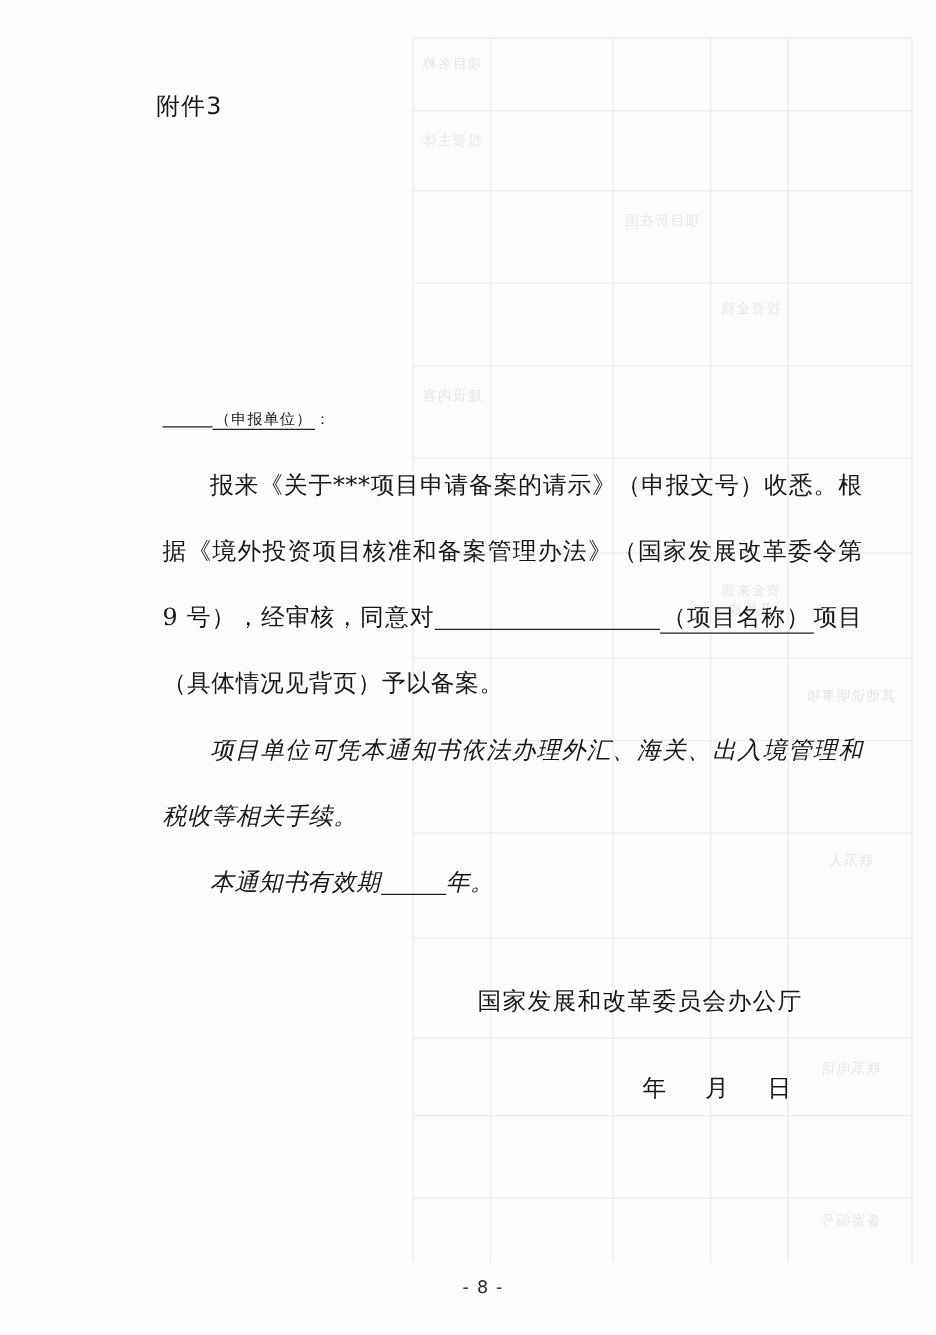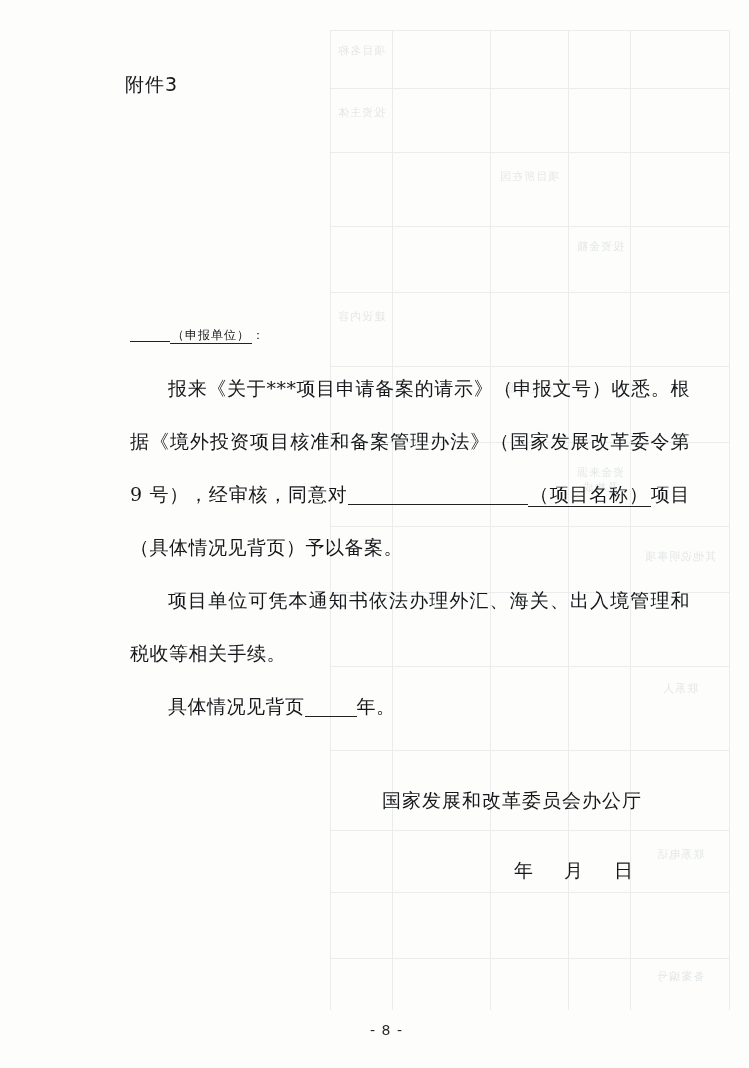--- a/index.html
+++ b/index.html
@@ -129,21 +129,21 @@
     left: 118px;
     top: 362px;
     width: 560px;
     font-size: 19px;
     line-height: 53px;
     letter-spacing: 0.5px;
     color: #15171a;
     text-align: justify;
   }
   .para { text-indent: 38px; margin: 0; }
-  .para + .para { margin-top: 0; }
+  .para + .para { margin-top: 0; font-style: italic; }
   .fill-long {
     display: inline-block;
     width: 180px;
     border-bottom: 1.4px solid #222;
     height: 20px;
     vertical-align: -4px;
   }
   .fill-short {
     display: inline-block;
     width: 52px;
@@ -226,21 +226,21 @@
 
 
 
   <div class="addressee">
     <span class="blank-lead"></span><span class="u-line">（申报单位）</span><span>：</span>
   </div>
 
   <div class="body-block">
     <p class="para"><span>报来《关于***项目申请备案的请示》（申报文号）收悉。根据《境外投资项目核准和备案管理办法》（国家发展改革委令第 9 号），经审核，同意对</span><span class="fill-long"></span><span class="u-line">（项目名称）</span><span>项目（具体情况见背页）予以备案。</span></p>
     <p class="para"><span>项目单位可凭本通知书依法办理外汇、海关、出入境管理和税收等相关手续。</span></p>
-    <p class="para"><span>具体情况见背页</span><span class="fill-short"></span><span>年。</span></p>
+    <p class="para"><span>本通知书有效期</span><span class="fill-short"></span><span>年。</span></p>
   </div>
 
   <div class="sign-block">
     <div class="sign-org">国家发展和改革委员会办公厅</div>
     <div class="sign-date">
       <span>年</span><span class="gap"></span><span>月</span><span class="gap"></span><span>日</span>
     </div>
   </div>
 
   <div class="page-number">- 8 -</div>

